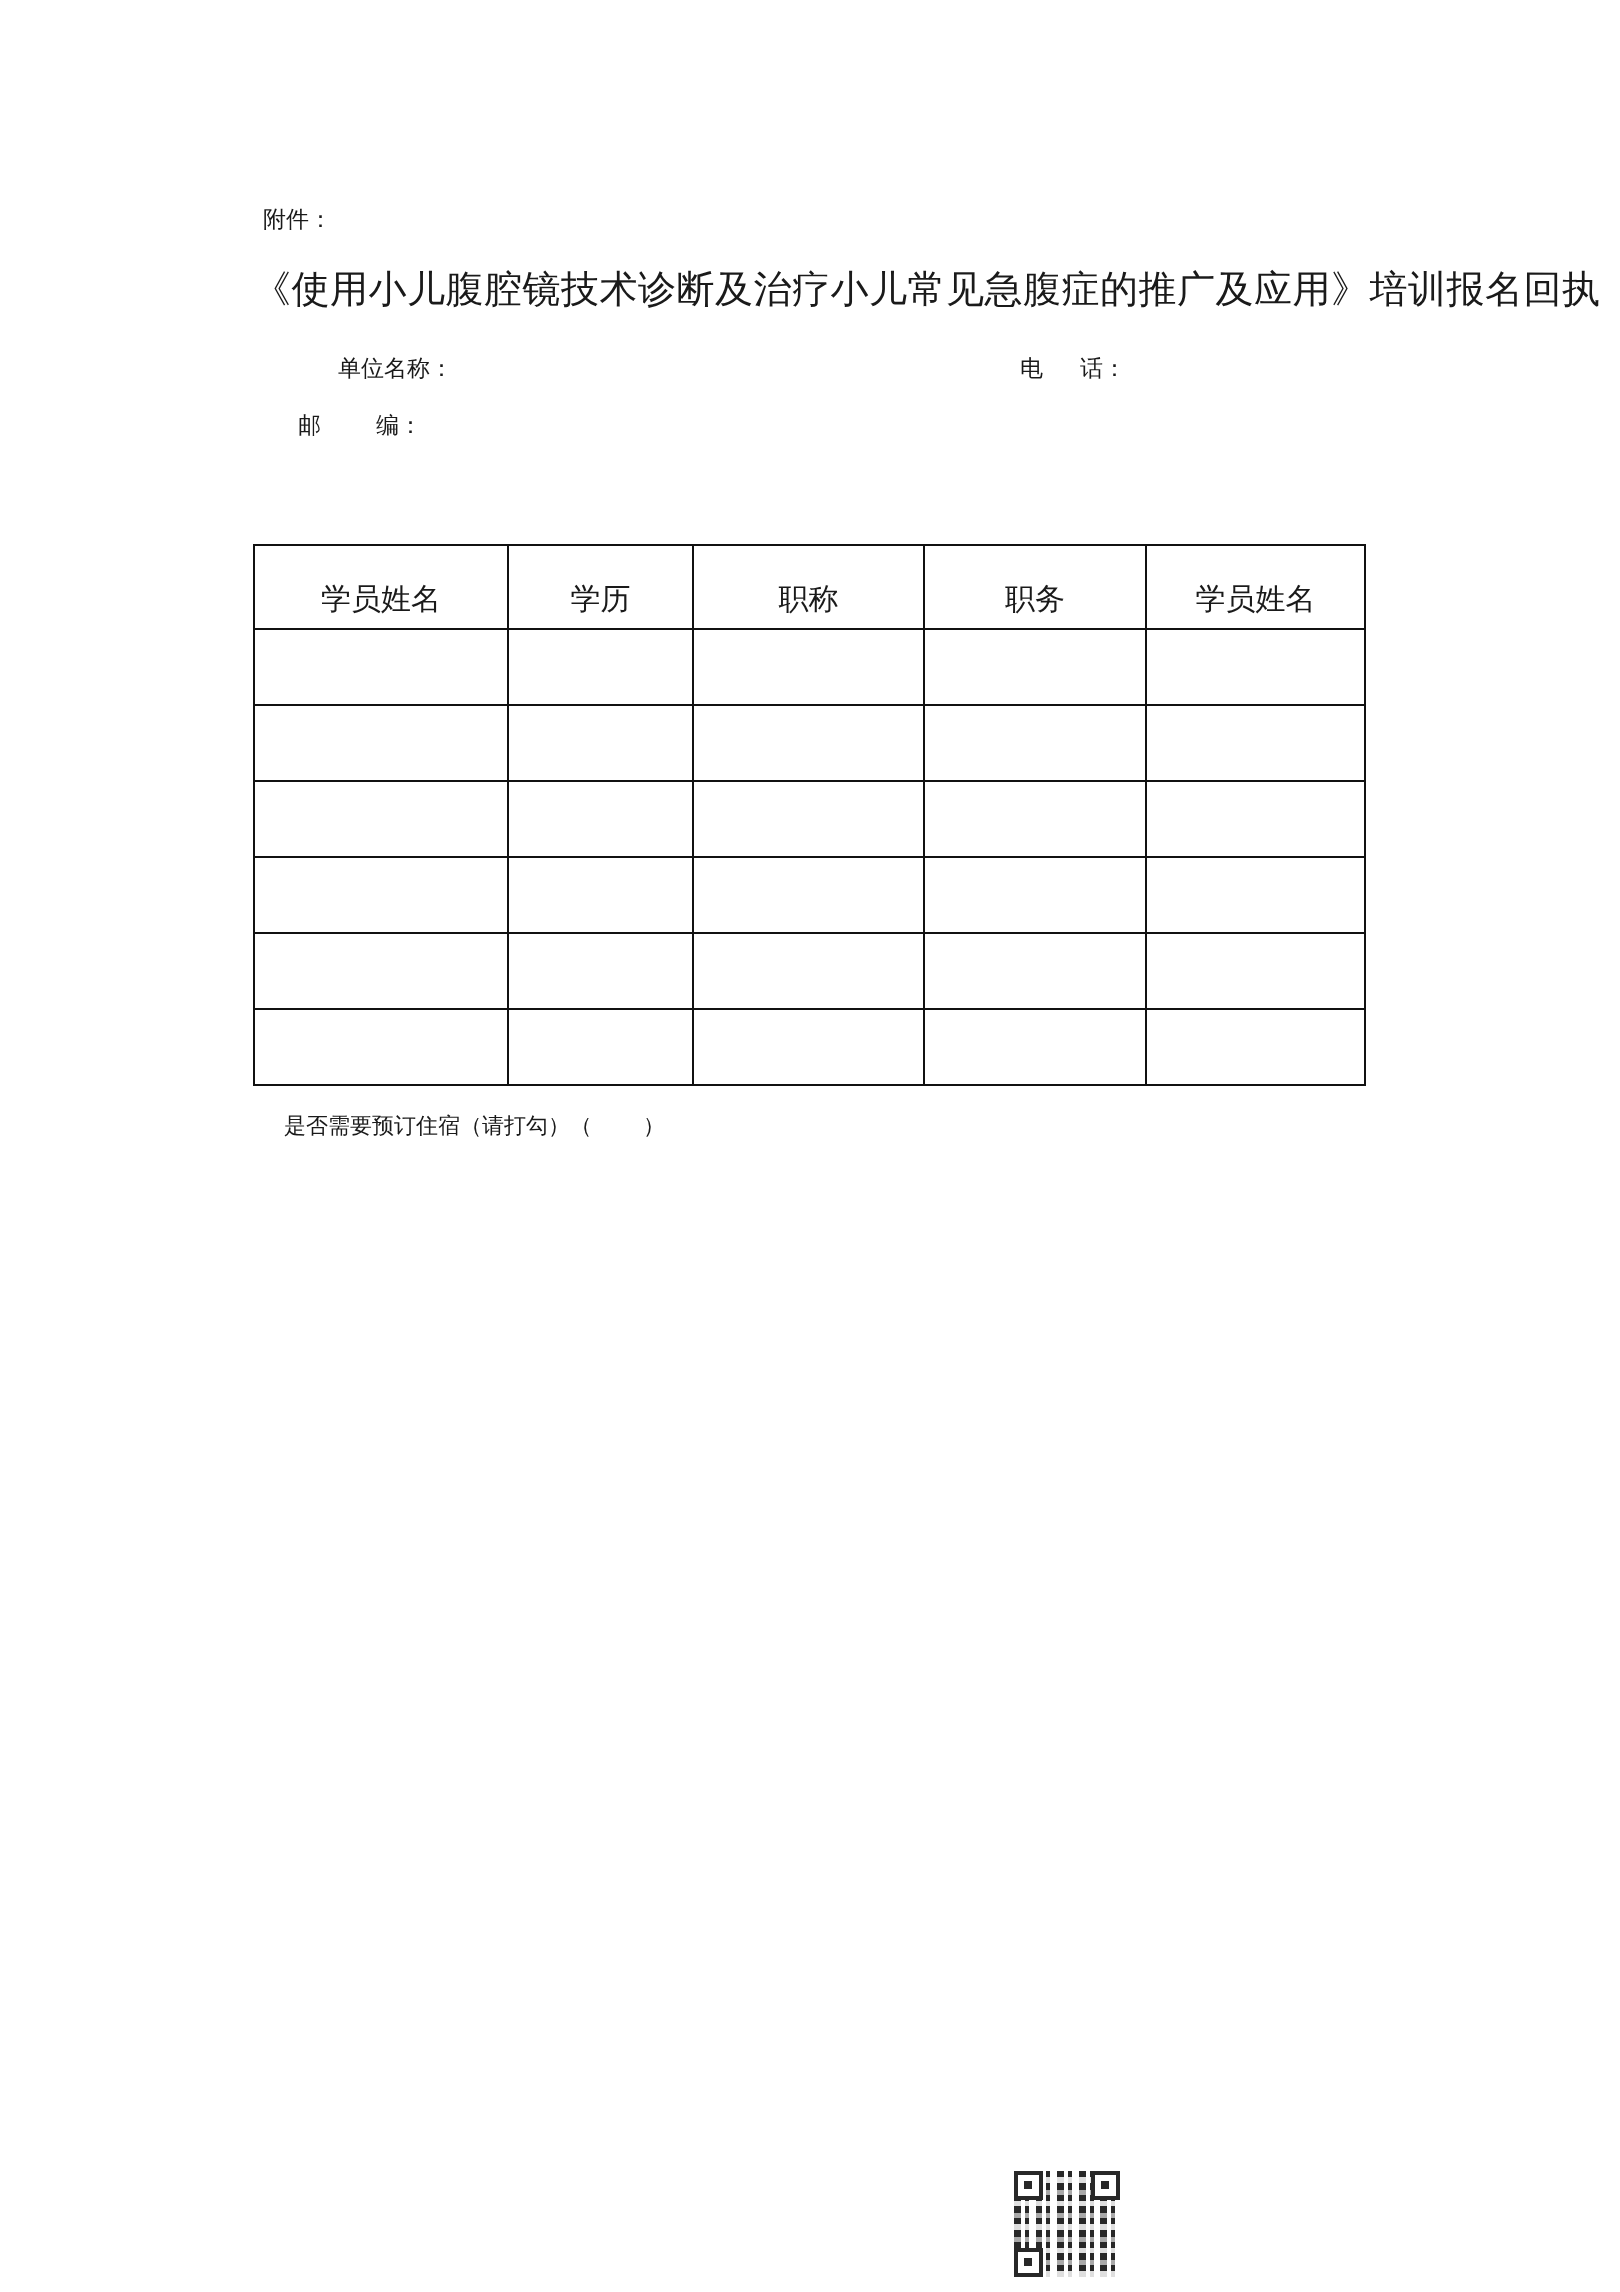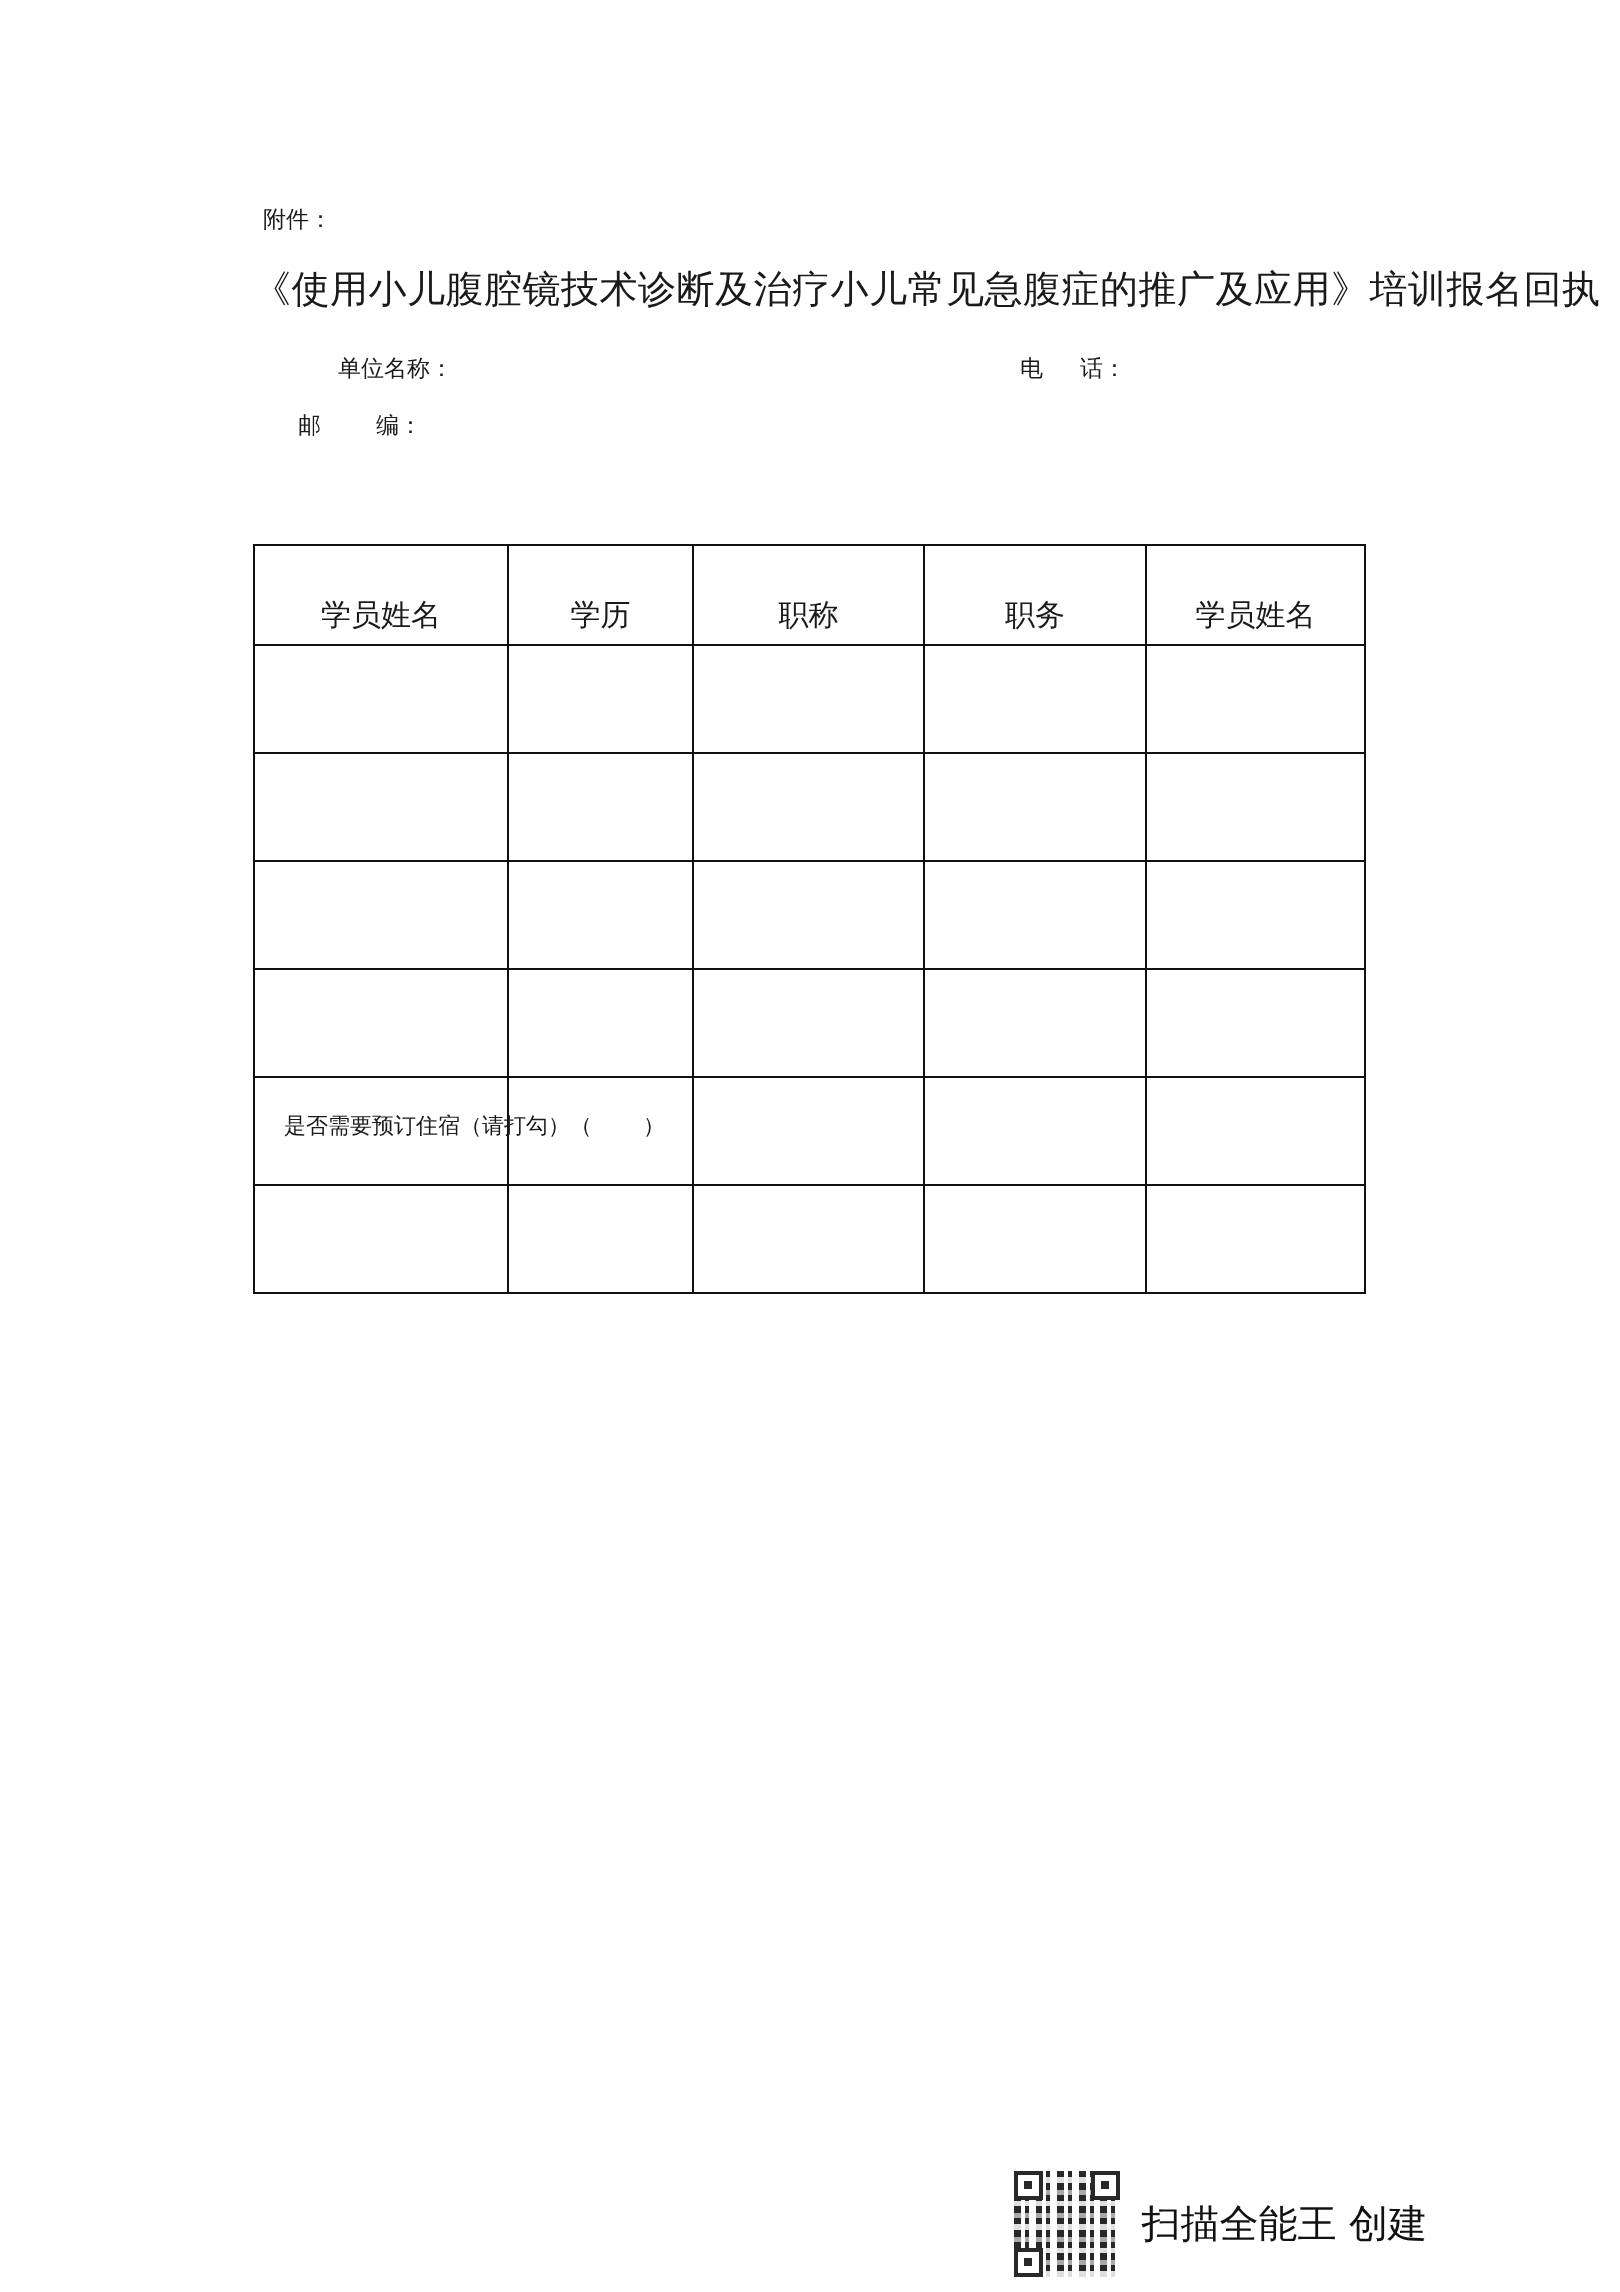--- a/index.html
+++ b/index.html
@@ -16,21 +16,21 @@
     #phone .gap { display: inline-block; width: 37px; }
     #postal { left: 298px; top: 408px; }
     #postal .gap { display: inline-block; width: 55px; }
 
     table.form {
       position: absolute; left: 253px; top: 544px;
       border-collapse: collapse; table-layout: fixed;
       width: 1111px;
     }
     table.form th, table.form td {
-      border: 2px solid #111; padding: 16px;
+      border: 2px solid #111; padding: 0;
     }
     table.form th {
       height: 74px; font-weight: normal; font-size: 30px;
       vertical-align: bottom; padding-bottom: 7.8px; text-align: center;
     }
     table.form td { height: 74px; }
 
     #lodging { left: 284px; top: 1108px; font-size: 22px; }
     #lodging .blank { display: inline-block; width: 51px; }
 
@@ -134,15 +134,14 @@
   <span>是否需要预订住宿（请打勾）</span><span>（</span><span class="blank"></span><span>）</span>
 </div>
 
 <div id="footer">
   <div class="qr">
     <div class="mask"></div>
     <div class="finder" style="left:0;top:0"></div>
     <div class="finder" style="right:0;top:0"></div>
     <div class="finder" style="left:0;bottom:0"></div>
   </div>
-  <div class="brand">扫描全能王 创建</div>
 </div>
 
 
 </body></html>

